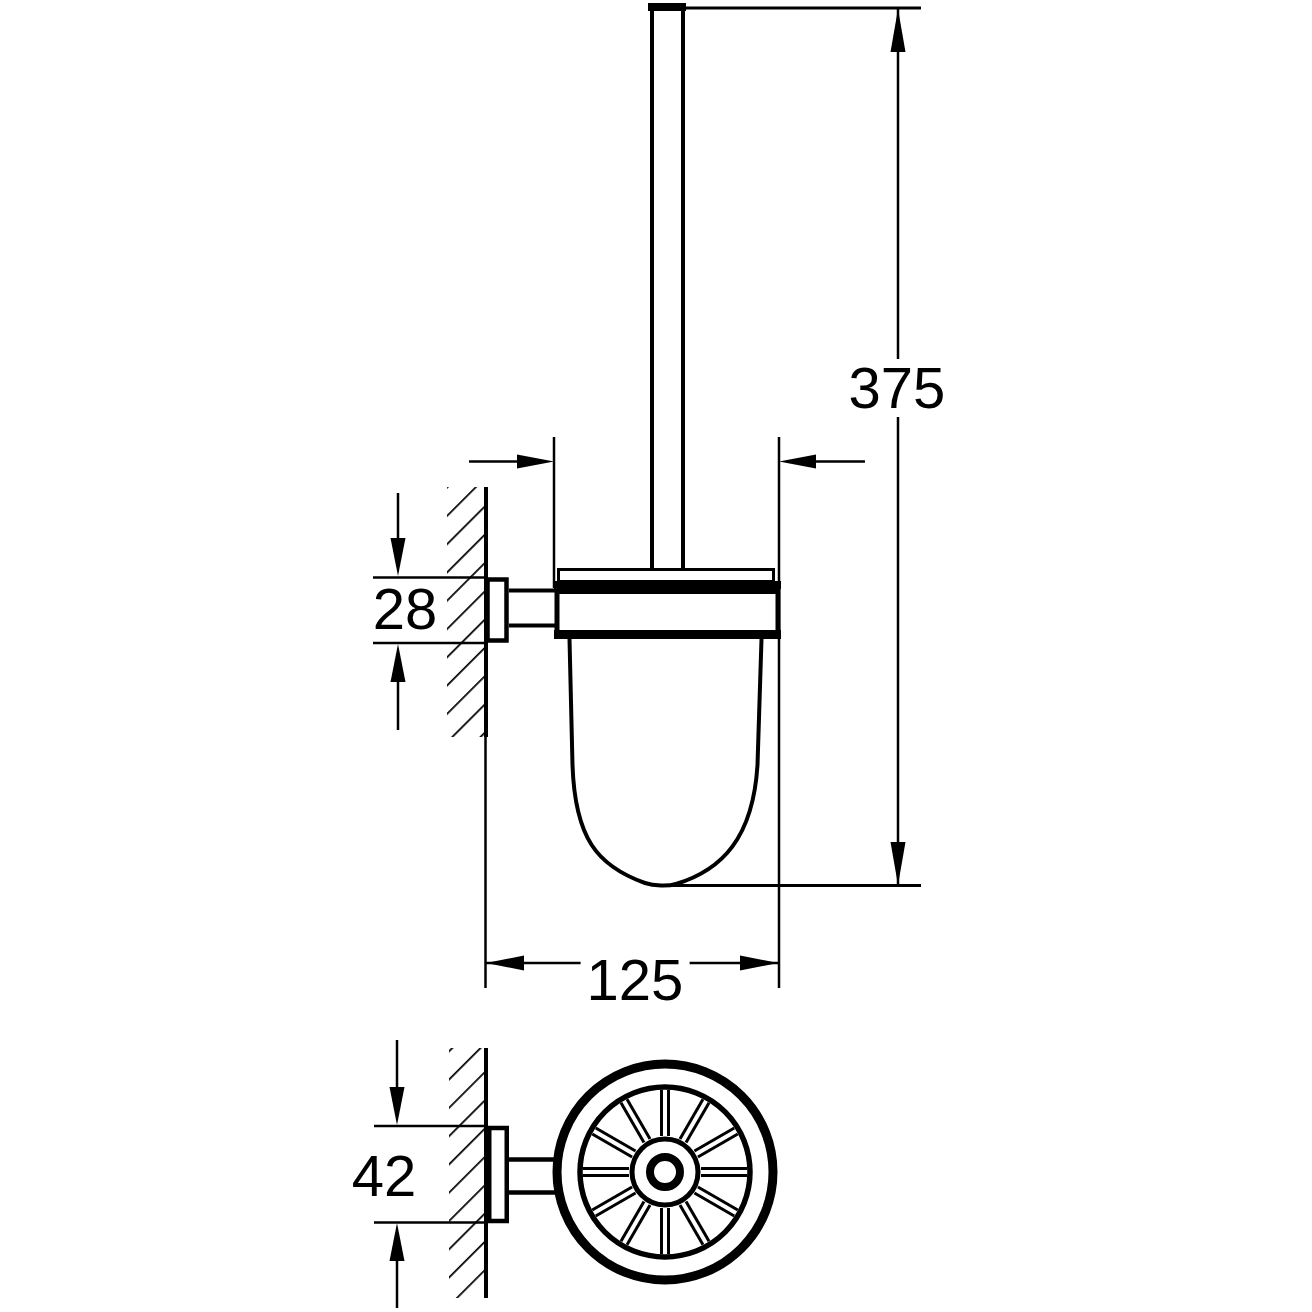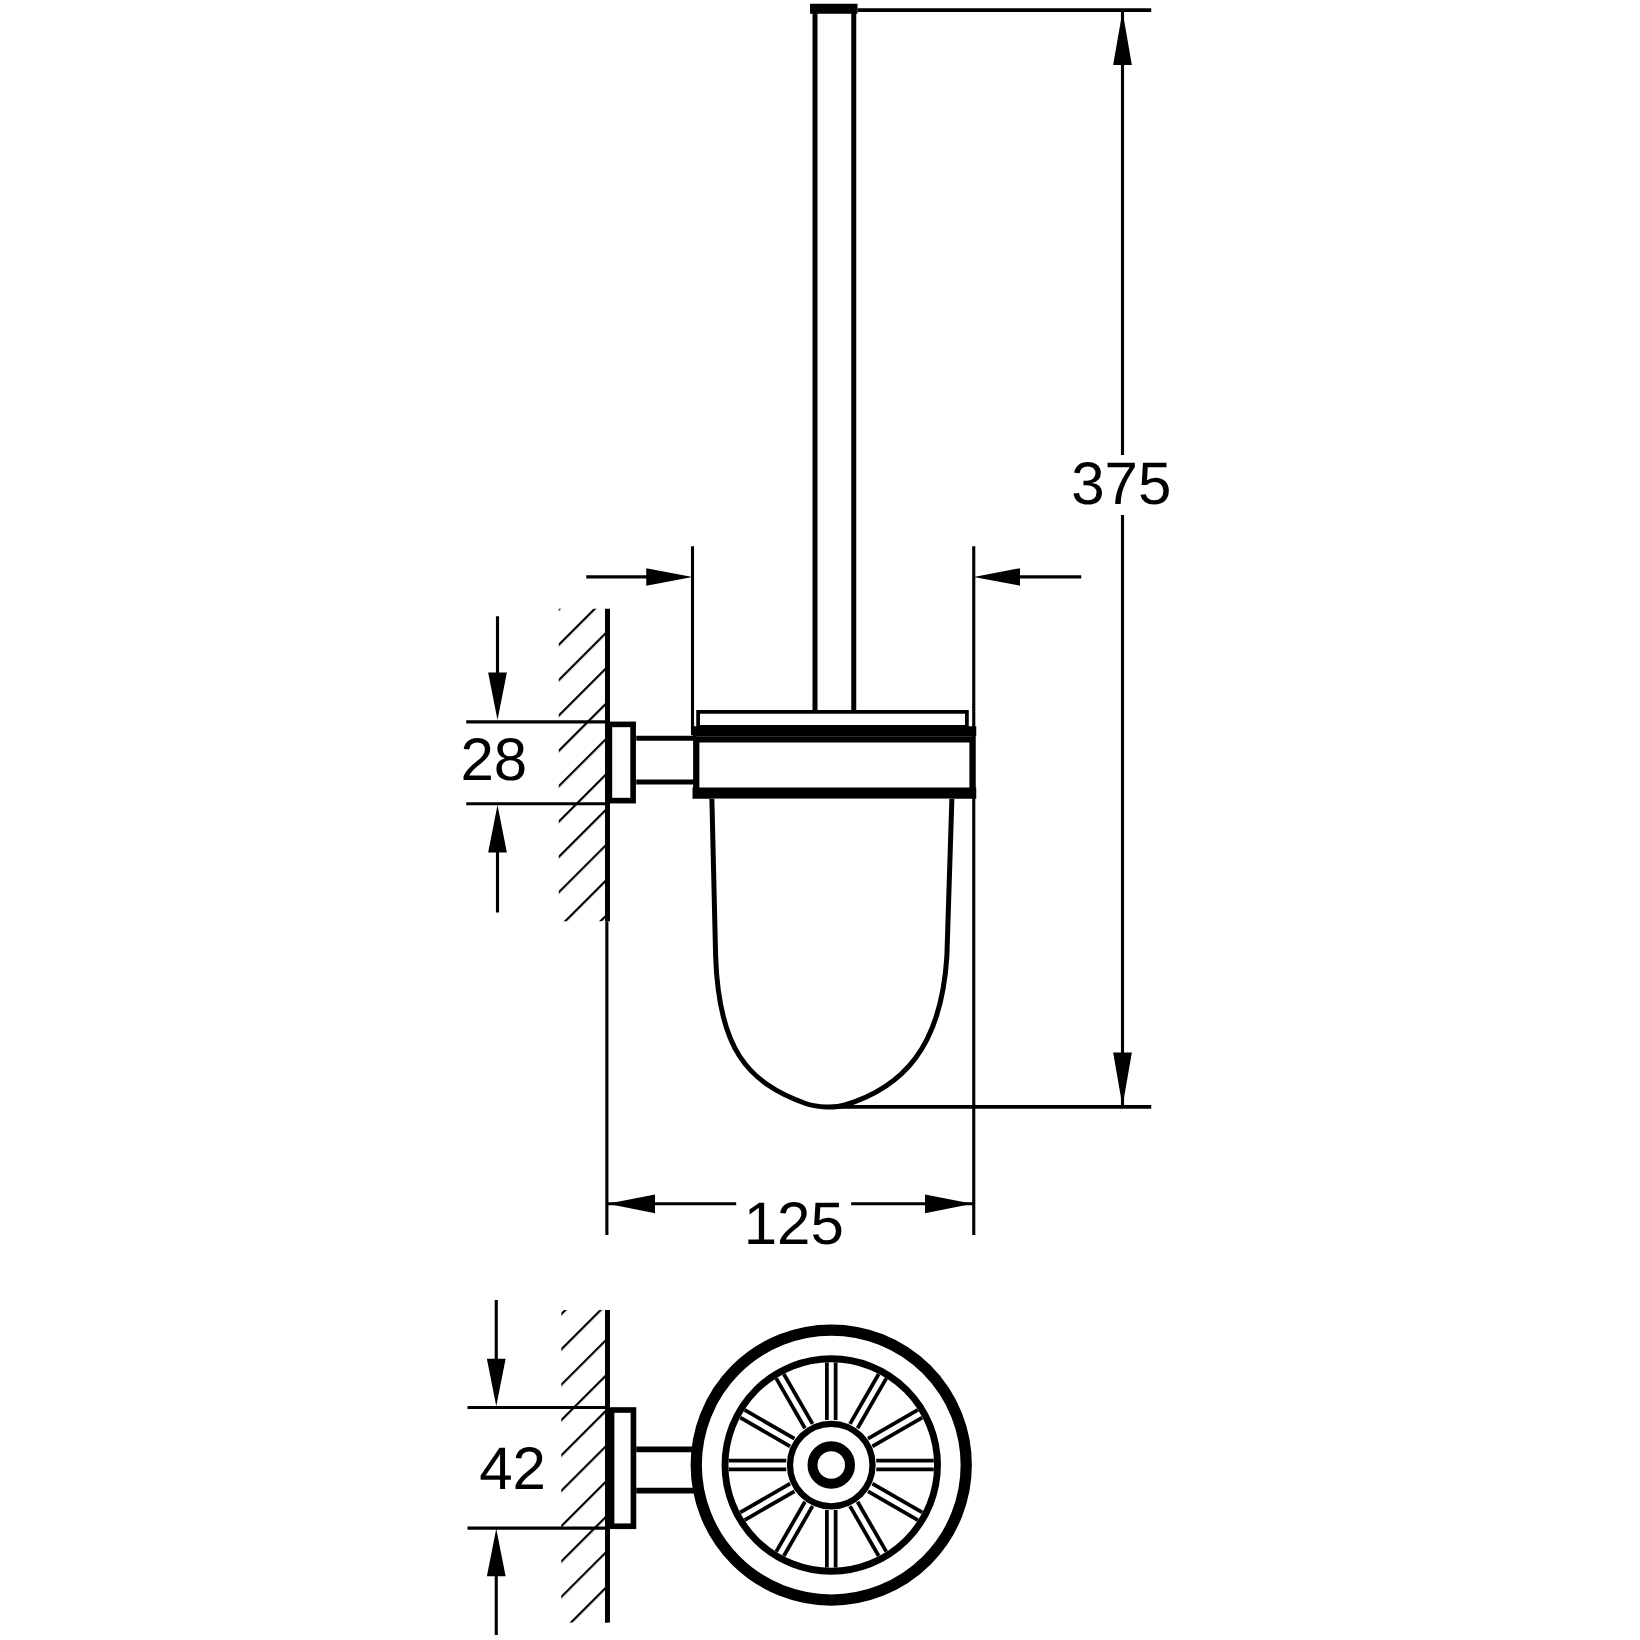--- a/index.html
+++ b/index.html
@@ -18,21 +18,21 @@
   .stage svg {
     position: absolute;
     left: 0;
     top: 0;
   }
   .dim-label {
     position: absolute;
     transform: translate(-50%, -50%);
     background: #ffffff;
     color: #000000;
-    font-size: 48px;
+    font-size: 58px;
     line-height: 1.0;
     padding: 0 6px;
     letter-spacing: 0px;
     white-space: nowrap;
   }
 </style>
 </head>
 <body>
 
 <div class="stage">
@@ -185,19 +185,19 @@
         </g>
         <circle cx="665" cy="1172" r="33" stroke-width="5" fill="#ffffff"></circle>
         <circle cx="665" cy="1172" r="15" stroke-width="8" fill="#ffffff"></circle>
       </g>
     </g>
   </svg>
 
   <div class="dim-label" style="left:897px; top:388px;">375</div>
 
 
-  <div class="dim-label" style="left:395px; top:609px;">28</div>
+  <div class="dim-label" style="left:405px; top:609px;">28</div>
 
   <div class="dim-label" style="left:635px; top:980px;">125</div>
 
-  <div class="dim-label" style="left:410px; top:1176px;">42</div>
+  <div class="dim-label" style="left:384px; top:1176px;">42</div>
 
 </div>
 
 </body></html>

